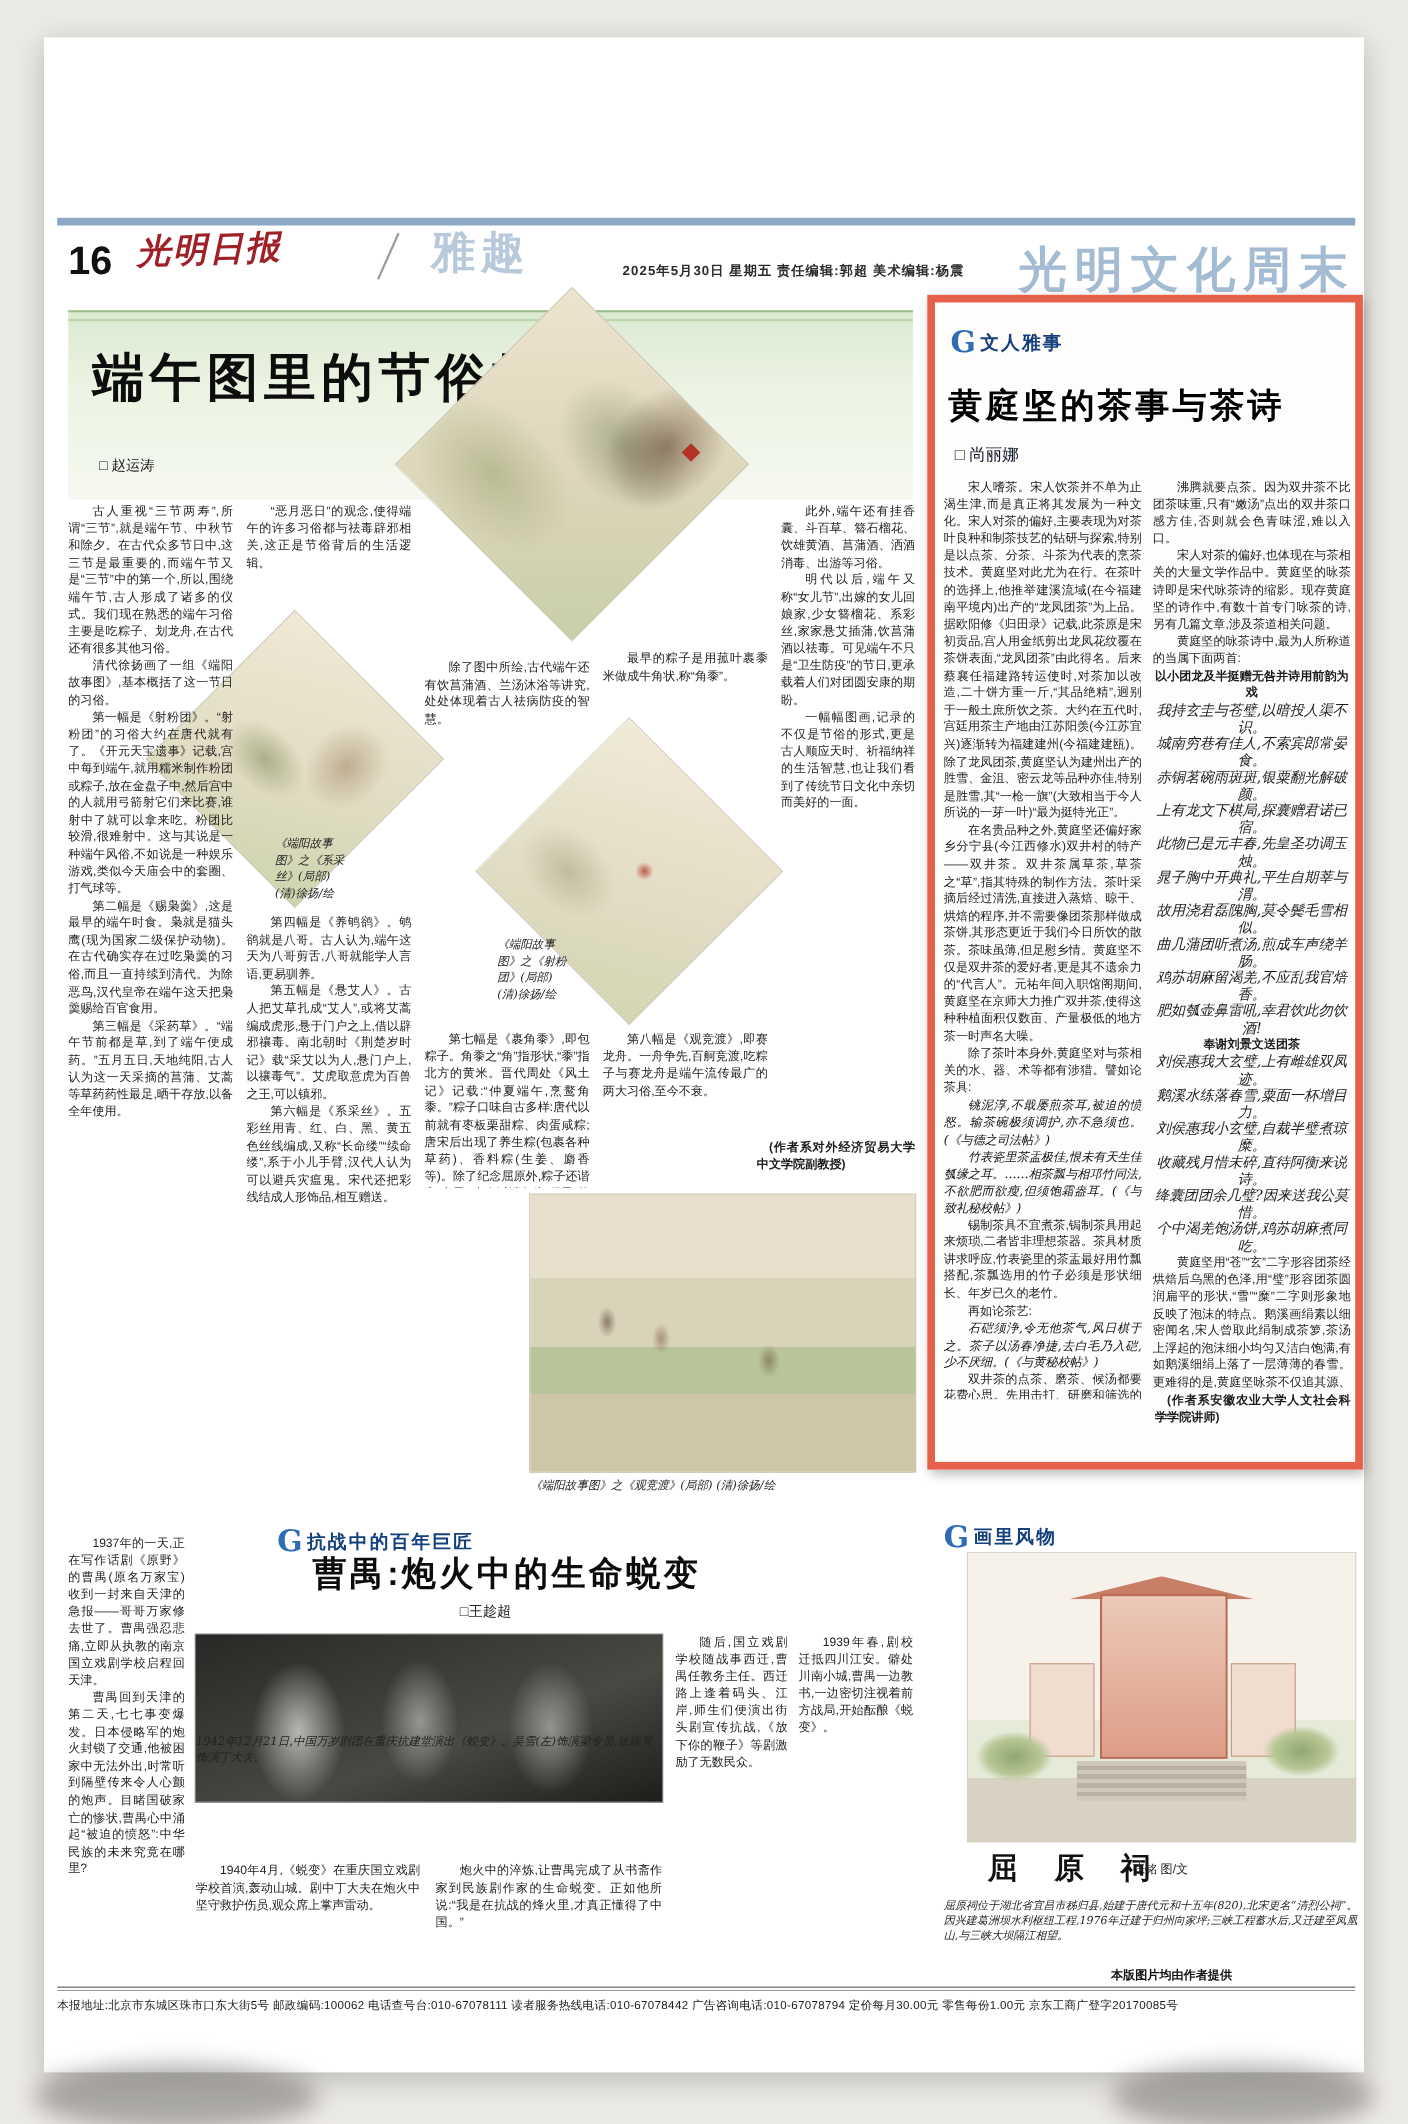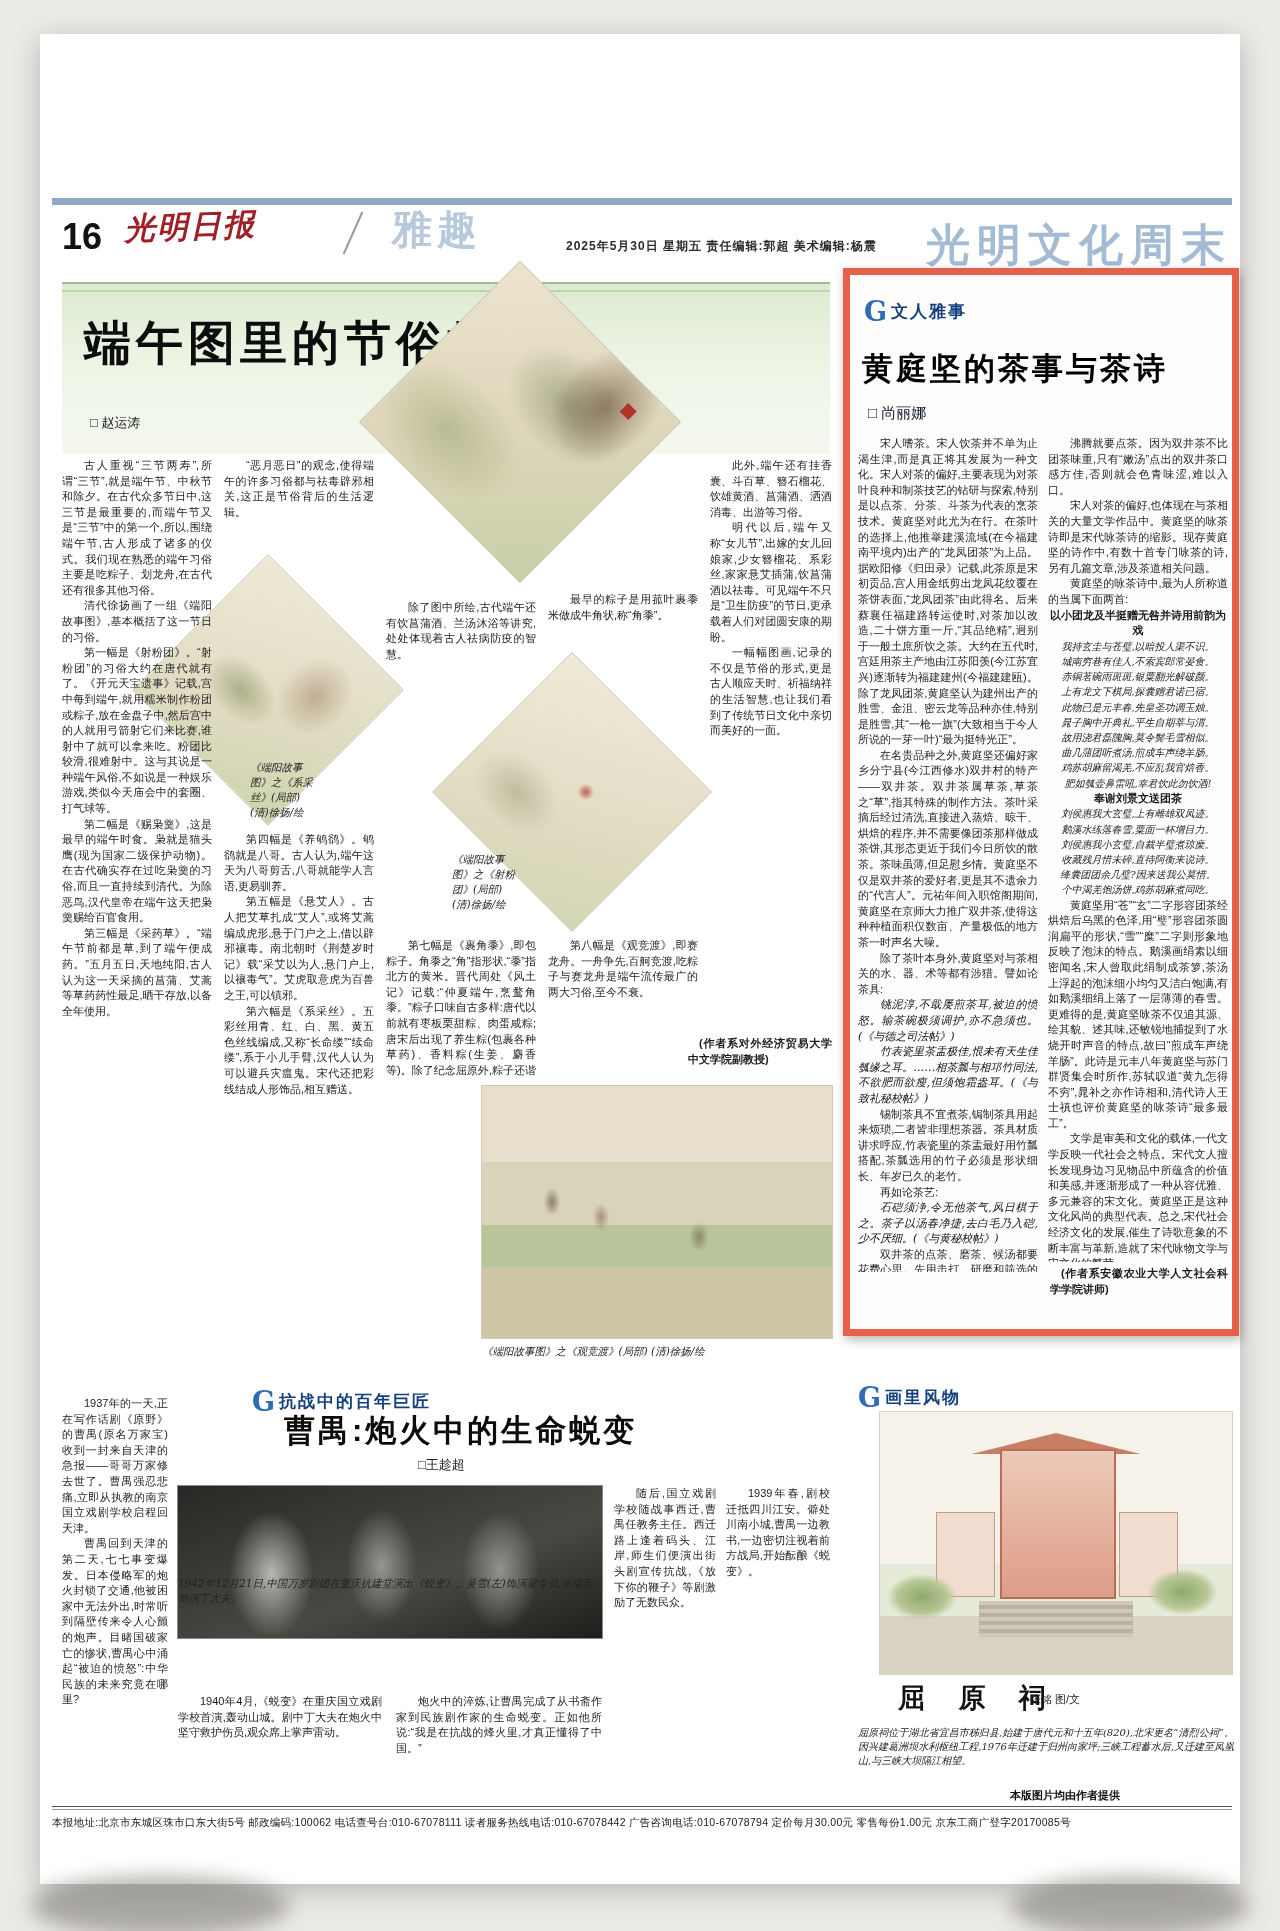--- a/index.html
+++ b/index.html
@@ -18,21 +18,21 @@
   .dateline{position:absolute;left:566px;top:238px;font-size:12px;font-weight:700;color:#2b2b2b;letter-spacing:1px;}
   .weekend{position:absolute;left:880px;top:216px;width:352px;text-align:right;font-size:44px;font-weight:700;
            color:#a3bcd3;letter-spacing:7px;}
   
   .col{position:absolute;overflow:hidden;font-size:11px;line-height:15.6px;text-align:justify;color:#1c1c1c;}
   .col p{margin:0;}
   .blk-p{text-indent:2em;}
   .blk-quote{font-family:"DejaVu Serif",serif;font-style:italic;text-indent:2em;color:#101010;}
   .blk-sub{font-weight:700;text-align:center;text-indent:0;margin:3px 0;}
   .blk-poem{font-family:"DejaVu Serif",serif;font-style:italic;text-align:center;white-space:pre-line;
-            text-indent:0;font-size:10px;line-height:15.2px;}
+            text-indent:0;font-size:13px;line-height:15.2px;}
   .blk-attr{font-weight:700;text-indent:1em;}
   .cap{position:absolute;font-family:"DejaVu Serif",serif;font-style:italic;font-size:10.5px;line-height:15px;
        color:#222;white-space:pre-line;}
   
   .green-panel{position:absolute;left:62px;top:282px;width:768px;height:170px;
      background:linear-gradient(180deg,#dcead2 0%,#edf4e4 45%,#f5f8f0 100%);border-top:2px solid #9dbd8b;}
   .green-line2{position:absolute;left:0;top:6px;width:100%;height:2px;background:#bcd5ab;}
   .dw-title{position:absolute;left:84px;top:312px;font-size:47px;font-weight:900;color:#0d0d0d;letter-spacing:5px;}
   .dw-author{position:absolute;left:90px;top:414px;font-size:13px;color:#222;}
   .dia{position:absolute;transform:rotate(45deg);box-shadow:0 0 0 1px #cfc9b8;}

